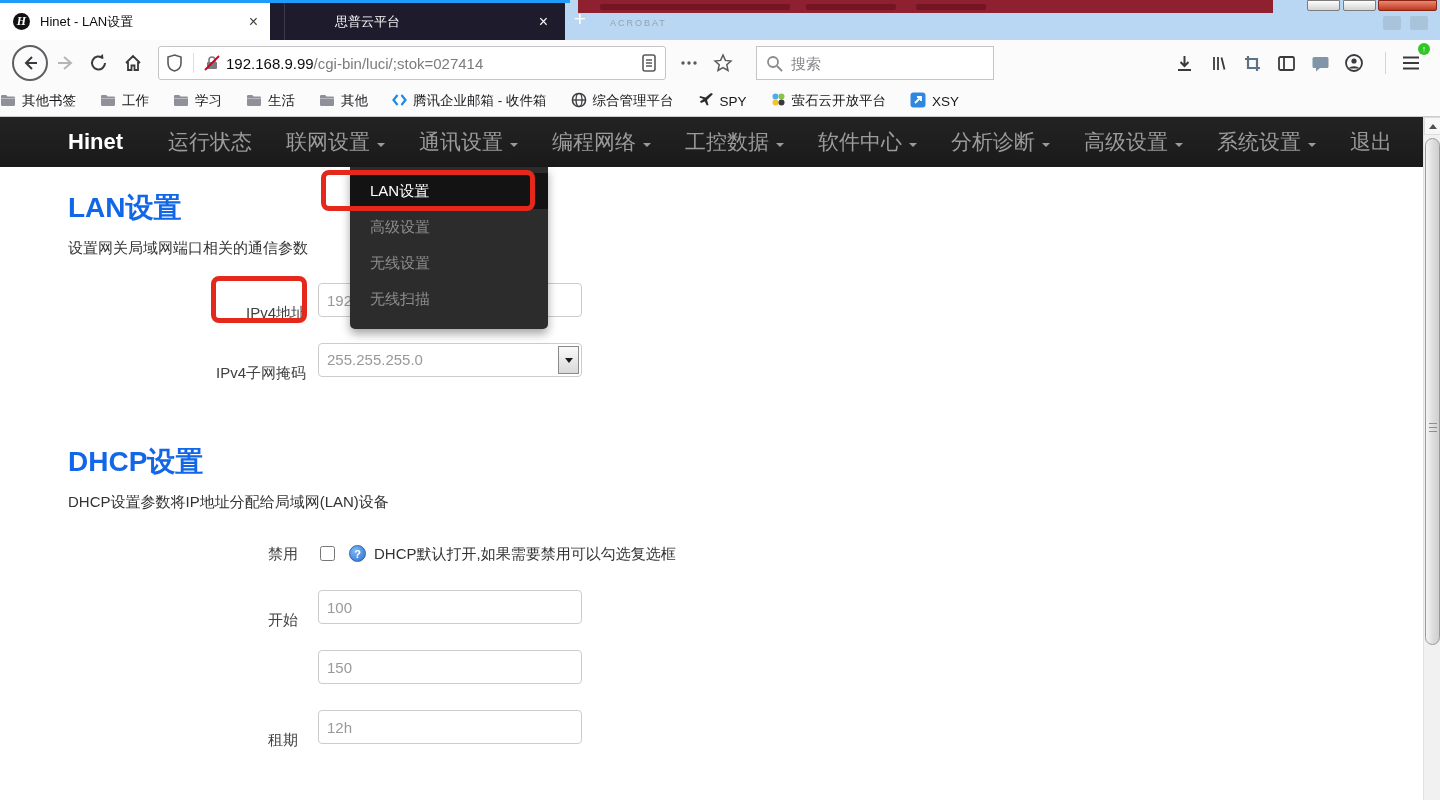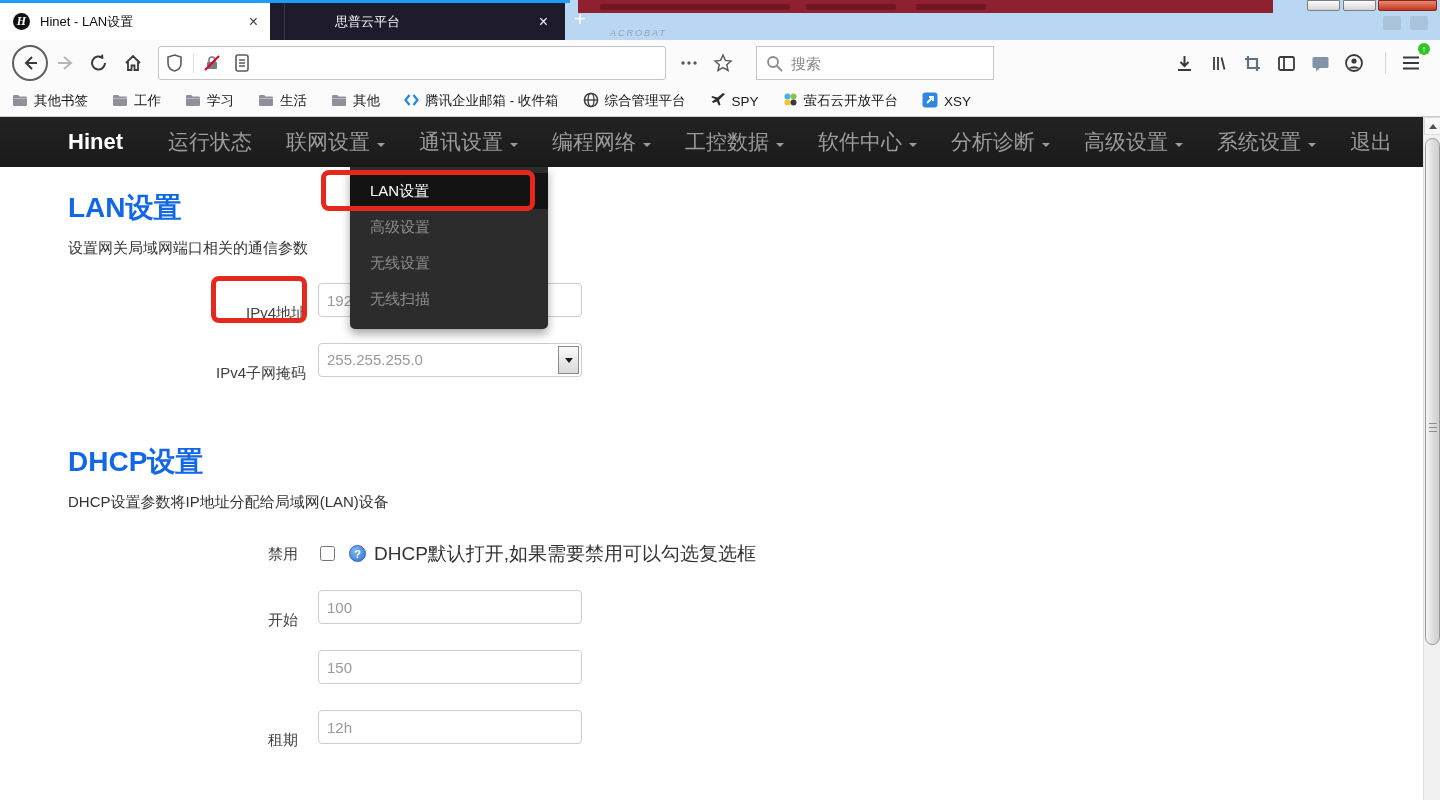--- a/index.html
+++ b/index.html
@@ -5,21 +5,21 @@
   * { margin:0; padding:0; box-sizing:border-box; }
   html,body { width:1440px; height:800px; overflow:hidden;
     font-family:"Liberation Sans", sans-serif; background:#fff; }
 
   
   #tabstrip { position:absolute; left:0; top:0; width:1440px; height:40px; background:#1e1c2c; }
   #fx-topline { position:absolute; left:0; top:0; width:570px; height:3px; background:#1f9bf9; z-index:3;}
   #bgwin { position:absolute; left:565px; top:0; width:875px; height:40px; background:#b9d7f2; }
   #bgwin-titlebar { position:absolute; left:13px; top:0; width:695px; height:13px; background:#8e2030; }
   .bgwin-blur { position:absolute; top:4px; height:6px; background:#6e1322; border-radius:2px; opacity:.8;}
-  #bgwin-text { position:absolute; left:45px; top:28px; font-size:9px; letter-spacing:2px; color:#94a2af;font-style:italic; }
+  #bgwin-text { position:absolute; left:45px; top:18px; font-size:9px; letter-spacing:2px; color:#94a2af; }
   .winbtn { position:absolute; top:0; height:11px; border:1px solid #7d7d7d; background:linear-gradient(#fdfdfd,#d4d4d4); border-radius:0 0 2px 2px;}
   #winbtn-close { background:linear-gradient(#e98a75,#c1371f); border-color:#8c2413; }
   .bgwin-ghost { position:absolute; top:16px; height:14px; width:18px; background:#9db3c8; opacity:.55; border-radius:2px;}
   #fxtabs { position:absolute; left:0; top:0; width:570px; height:40px; }
   #tab-active { position:absolute; left:0; top:3px; width:270px; height:37px; background:#fff; display:flex; align-items:center; }
   #tab-favicon { width:17px; height:17px; margin-left:13px; border-radius:50%; background:#111;
      color:#fff; font-style:italic; font-weight:bold; font-size:12px; text-align:center; line-height:17px; font-family:"Liberation Serif",serif;}
   #tab-active .tab-title { margin-left:10px; font-size:13px; color:#0c0c0d; flex:1; white-space:nowrap; overflow:hidden;}
   .tab-close { font-size:16px; padding:0 12px; color:#3e3e42; cursor:default; }
   #tab-2 { position:absolute; left:284px; top:3px; width:276px; height:37px; display:flex; align-items:center; border-left:1px solid #3c3a4a;}
@@ -39,21 +39,21 @@
   #url-fade { position:absolute; right:34px; top:0; width:46px; height:100%; background:linear-gradient(90deg,rgba(255,255,255,0),#fff); }
   #searchbox { height:34px; width:238px; margin-left:16px; background:#fff; border:1px solid #c5c5c9; border-radius:0; display:flex; align-items:center; }
   #search-input { border:none; outline:none; font-size:15px; color:#333; width:170px; background:transparent;}
   #search-input::placeholder { color:#8a8a8f; }
   #tb-spacer { flex:1; }
   #tb-sep { width:1px; height:22px; background:#d4d4d8; margin:0 8px 0 14px; }
   #hamburger-wrap { position:relative; }
   #update-badge { position:absolute; right:-2px; top:-3px; width:12px; height:12px; border-radius:50%; background:#30c724; color:#fff; font-size:9px; line-height:12px; text-align:center; font-weight:bold;}
 
   
-  #bookmarksbar { position:absolute; left:0; top:86px; width:1440px; height:31px; background:#fbfbfb; border-bottom:1px solid #ccccd0; display:flex; align-items:center; padding-left:12px; gap:24px;}
+  #bookmarksbar { position:absolute; left:0; top:86px; width:1440px; height:31px; background:#fbfbfb; border-bottom:1px solid #ccccd0; display:flex; align-items:center; gap:24px;}
   .bm-item { display:flex; align-items:center; gap:6px; font-size:13.5px; color:#17171b; white-space:nowrap;}
   .bm-item svg, .bm-item .bm-ic { flex:0 0 auto; }
 
   
   #page { position:absolute; left:0; top:117px; width:1440px; height:683px; background:#fff; overflow:hidden;}
   #sitenav { position:absolute; left:0; top:0; width:1440px; height:50px; background:linear-gradient(#232323,#1a1a1a); }
   #brand { position:absolute; left:68px; top:0; line-height:50px; color:#fff; font-size:22px; font-weight:bold; }
   #navlist { position:absolute; left:168px; top:0; height:50px; display:flex; gap:34px; }
   .nav-item { line-height:50px; font-size:21px; color:#9b9b9b; white-space:nowrap; }
   .caret { display:inline-block; width:0; height:0; border-left:4px solid transparent; border-right:4px solid transparent; border-top:4px solid #9b9b9b; margin-left:7px; vertical-align:2px;}
@@ -70,21 +70,21 @@
   .tinput { position:absolute; left:318px; width:264px; height:34px; border:1px solid #ccc; border-radius:4px; font-size:15px; color:#999; padding:0 8px; outline:none; background:#fff; font-family:"Liberation Sans",sans-serif;}
   .frow { position:absolute; left:0; width:700px; height:34px; }
   #selectbox { position:absolute; left:318px; width:264px; height:34px; border:1px solid #ccc; border-radius:4px; background:#fff;}
   #select-value { line-height:32px; padding-left:8px; font-size:15px; color:#999; }
   #select-btn { position:absolute; right:2px; top:2px; width:21px; height:28px; border:1px solid #8a8a8a; background:linear-gradient(#fafafa,#d9d9d9); display:flex; align-items:center; justify-content:center;}
   #select-btn .tri { width:0; height:0; border-left:4px solid transparent; border-right:4px solid transparent; border-top:5px solid #1a1a1a;}
   #disable-row { position:absolute; left:0; top:426px; height:24px; width:900px;}
   #disable-label { position:absolute; left:0; width:298px; text-align:right; font-size:15px; color:#404040; line-height:22px;}
   #dhcp-checkbox { position:absolute; left:320px; top:3px; width:15px; height:15px; }
   #help-icon { position:absolute; left:349px; top:2px; width:17px; height:17px; border-radius:50%; background:radial-gradient(circle at 35% 30%,#7db9f0,#2f6fd0); border:1px solid #2a63b8; color:#fff; font-size:11px; font-weight:bold; text-align:center; line-height:16px;}
-  #disable-hint { position:absolute; left:374px; font-size:19px; color:#333; line-height:22px; white-space:nowrap;}
+  #disable-hint { position:absolute; left:374px; font-size:15px; color:#333; line-height:22px; white-space:nowrap;}
 
   
   #scrollbar { position:absolute; right:0; top:0; width:17px; height:683px; background:#f1f1f1; z-index:20; border-left:1px solid #e2e2e2;}
   #sb-up { position:absolute; left:0; top:0; width:17px; height:18px; background:#f7f7f7; border:1px solid #dcdcdc; display:flex; align-items:center; justify-content:center;}
   #sb-up .tri { width:0; height:0; border-left:4px solid transparent; border-right:4px solid transparent; border-bottom:5px solid #515151;}
   #sb-thumb { position:absolute; left:1px; top:21px; width:15px; height:507px; border:1px solid #98989c; border-radius:8px; background:linear-gradient(90deg,#f6f6f6,#dcdcdc 55%,#cfcfcf);}
   .grip { position:absolute; left:3px; width:8px; height:1px; background:#8d8d91; }
 </style>
 </head>
 <body>
@@ -148,20 +148,21 @@
         </svg>
     </div>
     <div class="url-sep"></div>
     <div class="tbicon" style="width:28px;">
       <svg width="18" height="18" viewBox="0 0 18 18">
         <rect x="4" y="8" width="10" height="7" rx="1" fill="#7a7a7e"></rect>
         <path d="M6 8 V6 a3 3 0 0 1 6 0 V8" stroke="#7a7a7e" stroke-width="1.6" fill="none"></path>
         <line x1="2" y1="16" x2="16" y2="2" stroke="#d70022" stroke-width="2"></line>
       </svg>
     </div>
+    <div id="url-text"><span id="url-host">192.168.9.99</span><span id="url-path">/cgi-bin/luci/;stok=027414</span></div>
     <div id="url-fade"></div>
     <div class="tbicon" style="width:32px;">
       <svg width="16" height="18" viewBox="0 0 16 18">
           <rect x="2" y="1" width="12" height="16" rx="2" stroke="#5a5a5e" stroke-width="1.6" fill="none"></rect>
           <line x1="5" y1="6" x2="11" y2="6" stroke="#5a5a5e" stroke-width="1.4"></line>
           <line x1="5" y1="9" x2="11" y2="9" stroke="#5a5a5e" stroke-width="1.4"></line>
           <line x1="5" y1="12" x2="11" y2="12" stroke="#5a5a5e" stroke-width="1.4"></line>
         </svg>
     </div>
   </div>

